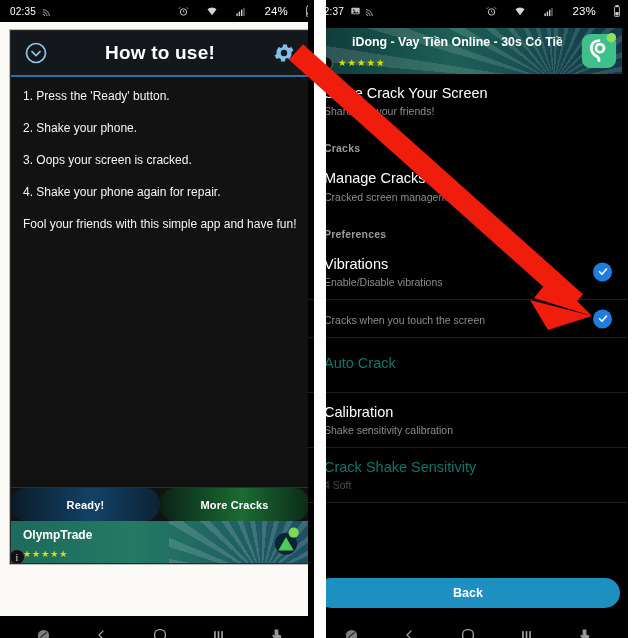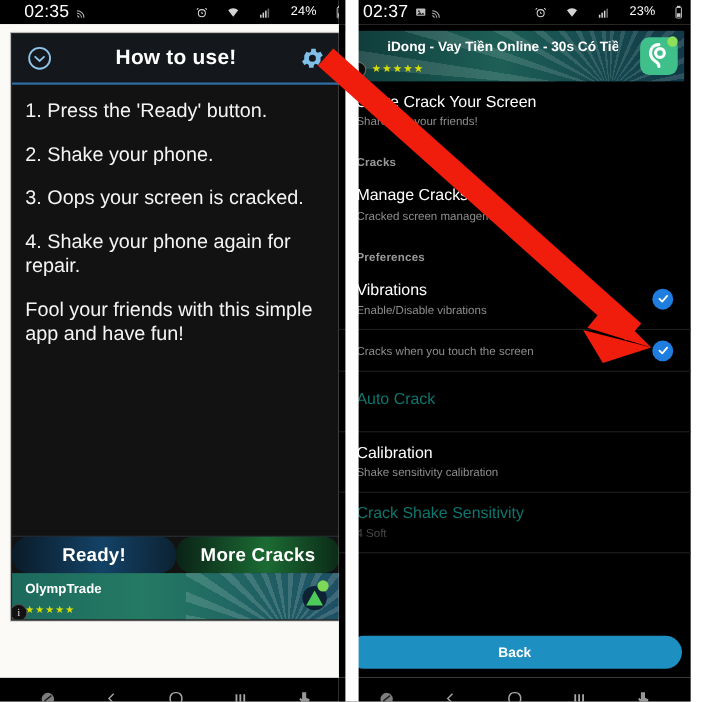--- a/index.html
+++ b/index.html
@@ -16,21 +16,21 @@
   .phone.left  { left:0; }
   .phone.right { left:308px; }
   .phone.right .screenarea { background:#000; }
 
   
   .statusbar {
     position:relative; height:22px; background:#000; color:#fff;
     display:flex; align-items:center; padding:0 7px 0 10px;
     font-size:11px; letter-spacing:.2px;
   }
-  .sb-time { font-size:16px; font-weight:400;margin-left:12px; }
+  .sb-time { font-size:10px; font-weight:400; }
   .sb-left-icons { display:flex; align-items:center; gap:4px; margin-left:6px; }
   .sb-spacer { flex:1; }
   .sb-right { display:flex; align-items:center; gap:17px; }
   .sb-pct { font-size:11.5px; }
   .ico { display:inline-block; opacity:.92; line-height:1; }
   .ico svg { display:block; }
 
   
   .left .body {
     position:relative; height:594px; background:#fbfaf7;
@@ -46,28 +46,28 @@
     display:flex; align-items:center; padding:0 10px;
     border-bottom:2px solid #2e6ea6;
   }
   .hdr-title {
     flex:1; text-align:center; color:#fff;
     font-size:19px; font-weight:bold; letter-spacing:.2px;
   }
   .hdr-left-ico, .hdr-right-ico { width:30px; display:flex; align-items:center; justify-content:center; }
   .instructions { padding:12px 12px 0 12px; color:#fff; }
   .instructions p {
-    font-size:18px; line-height:1.25; margin-bottom:17px; color:#f4f4f4;
+    font-size:12px; line-height:1.25; margin-bottom:17px; color:#f4f4f4;
   }
   .instructions p.last { margin-top:2px; }
 
   .btnrow { display:flex; height:34px; border-top:1px solid #27313a; }
   .btn-ready, .btn-more {
     flex:1; display:flex; align-items:center; justify-content:center;
-    color:#fff; font-size:17px; font-weight:bold; letter-spacing:.2px;border-radius:15px;
+    color:#fff; font-size:11px; font-weight:bold; letter-spacing:.2px;border-radius:15px;
   }
   .btn-ready { background:linear-gradient(90deg,#0a1b28 0%,#134266 55%,#0c2233 100%); }
   .btn-more  { background:linear-gradient(90deg,#0a2216 0%,#1b6b33 55%,#0b2a17 100%); }
 
   .adbanner {
     position:relative; height:42px; overflow:hidden;
     background:linear-gradient(90deg,#1d6a5e 0%,#247a63 40%,#1d4f63 100%);
   }
   .ad-rays {
     position:absolute; right:-10px; top:-22px; width:150px; height:100px;

